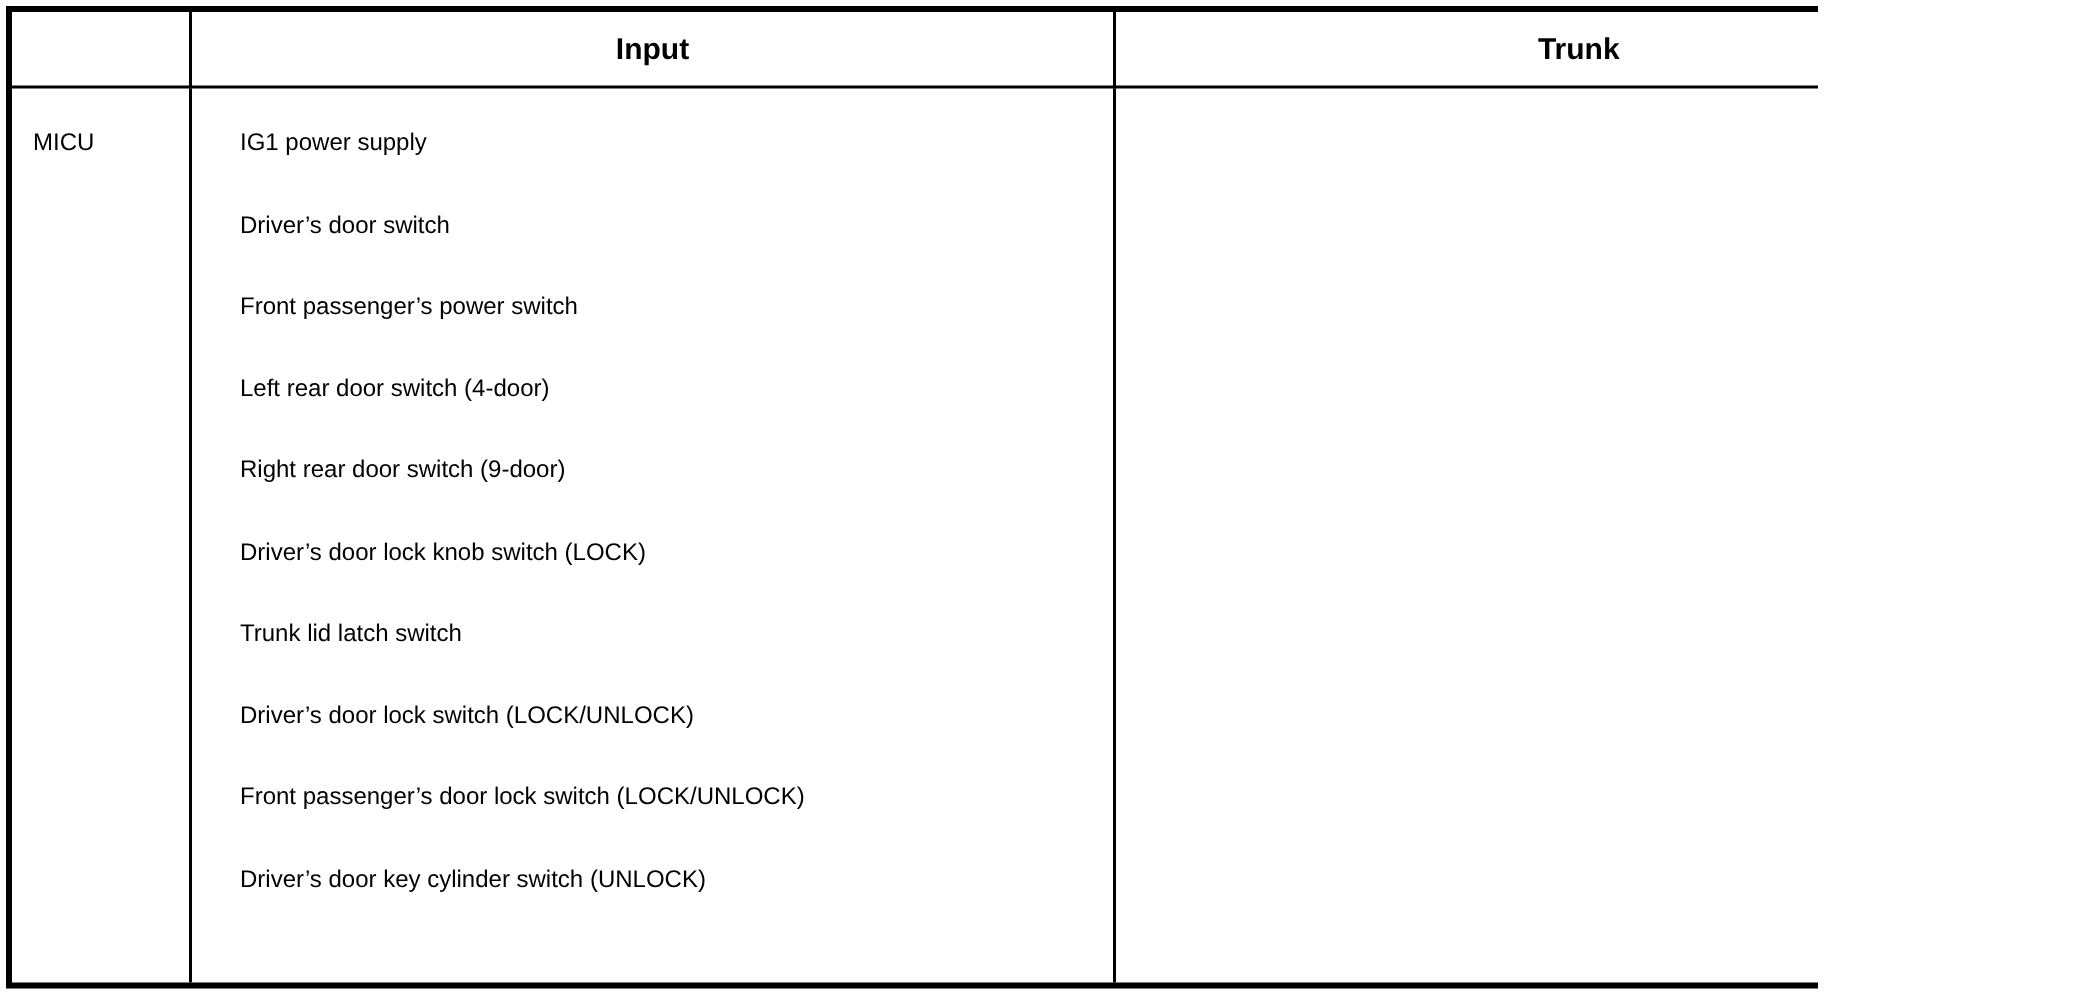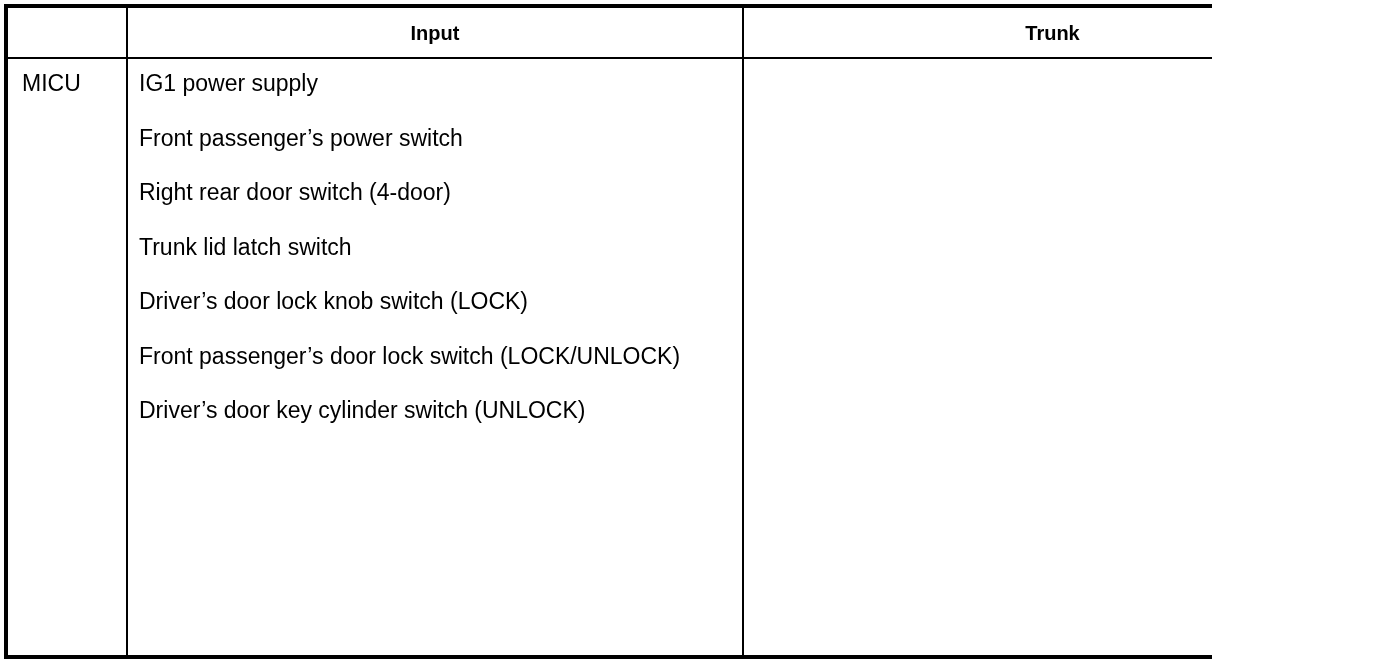--- a/index.html
+++ b/index.html
@@ -40,55 +40,59 @@
   .b-bottom { border-bottom: 2px solid #000000; }
   .head-cell {
     display: flex;
     align-items: center;
     justify-content: center;
     font-size: 20px;
     font-weight: bold;
     line-height: 22px;
   }
   .body-cell {
-    padding-top: 13px;
-    font-size: 23px;
+    padding-top: 26px;
+    font-size: 16px;
     line-height: 22px;
   }
   .unit-cell   { padding-left: 14px; }
   .input-cell  { padding-left: 11px; padding-right: 8px; }
   .output-cell { padding-left: 12px; padding-right: 8px; }
   .item-list {
     display: flex;
     flex-direction: column;
     gap: 32.5px;
   }
   .item-list .list-line {
     white-space: nowrap;
+    margin-left: 21px;
   }
 </style>
 </head>
 <body>
 
 <div class="page">
   <div class="doc-table">
 
     <div class="cell head-cell b-right b-bottom"></div>
     <div class="cell head-cell b-right b-bottom">Input</div>
     <div class="cell head-cell b-bottom">Trunk</div>
 
     <div class="cell body-cell unit-cell b-right">MICU</div>
 
     <div class="cell body-cell input-cell b-right">
       <div class="item-list">
           <div class="list-line">IG1 power supply</div>
+          <div class="list-line">Driver’s door switch</div>
           <div class="list-line">Front passenger’s power switch</div>
-          <div class="list-line">Right rear door switch (4-door)</div>
+          <div class="list-line">Left rear door switch (4-door)</div>
+          <div class="list-line">Right rear door switch (9-door)</div>
+          <div class="list-line">Driver’s door lock knob switch (LOCK)</div>
           <div class="list-line">Trunk lid latch switch</div>
-          <div class="list-line">Driver’s door lock knob switch (LOCK)</div>
+          <div class="list-line">Driver’s door lock switch (LOCK/UNLOCK)</div>
           <div class="list-line">Front passenger’s door lock switch (LOCK/UNLOCK)</div>
           <div class="list-line">Driver’s door key cylinder switch (UNLOCK)</div>
         </div>
     </div>
 
 
   </div>
 </div>
 
 </body></html>

